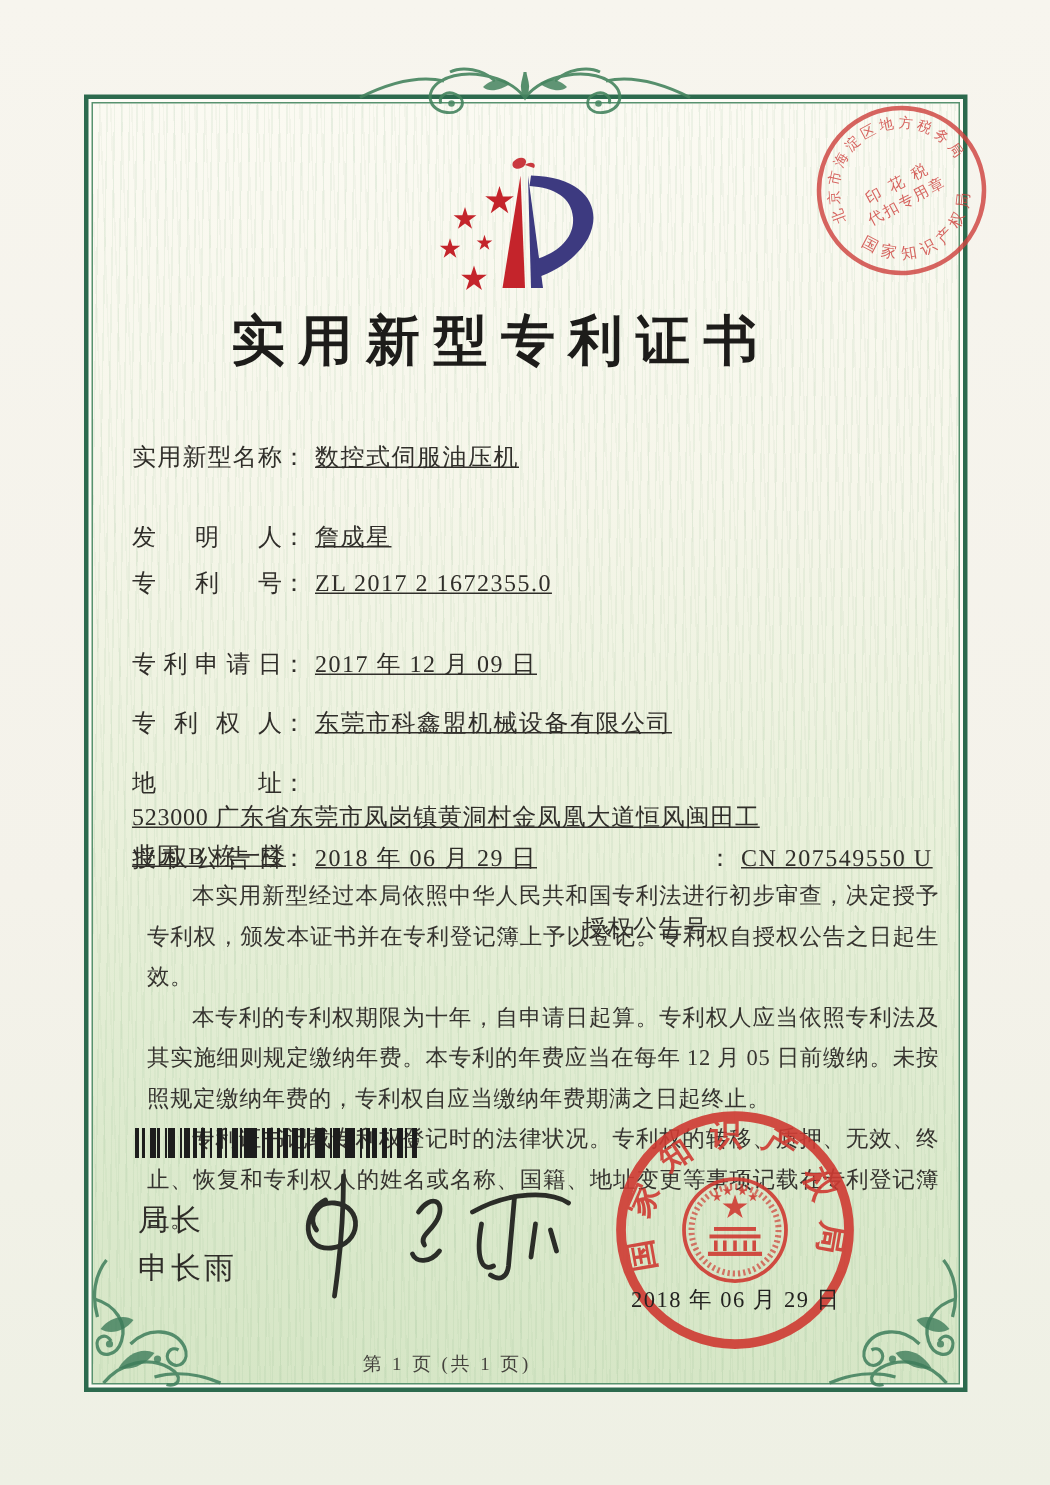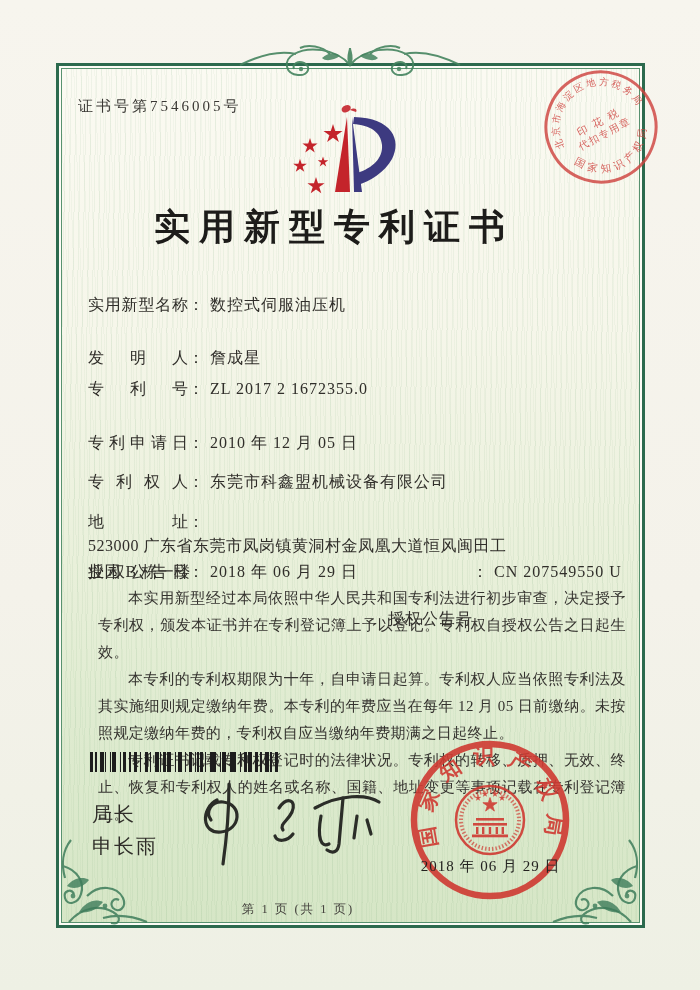--- a/index.html
+++ b/index.html
@@ -39,21 +39,21 @@
   .title {
     left:0; top:203px; width:668px; text-align:center;
     font-size:36px; font-weight:bold; letter-spacing:9px; color:#1d1c1a;
   }
   .field-row { left:88px; width:540px; font-size:16px; color:#302e2a; white-space:nowrap; }
   .field-label {
     display:inline-block; width:100px; text-align:justify; text-align-last:justify;
     vertical-align:top; letter-spacing:0;
   }
   .field-colon { display:inline-block; margin-right:6px; }
-  .field-value { display:inline-block; letter-spacing:1px; }
+  .field-value { display:inline-block; letter-spacing:1px;text-decoration:underline; }
   .row-name   { top:295px; }
   .row-inventor { top:348px; }
   .row-patno  { top:379px; }
   .row-appdate{ top:433px; }
   .row-owner  { top:472px; }
   .row-addr   { top:512px; white-space:normal; }
   .row-addr .field-value { width:420px; vertical-align:top; line-height:26px; letter-spacing:0.5px; }
   .row-grant  { top:562px; }
   .grant-right { position:absolute; left:300px; top:0; white-space:nowrap; }
   .grant-right .field-label { width:84px;margin-top:47px; }
@@ -131,21 +131,20 @@
       <path d="M44,92 C58,88 74,90 88,96"></path>
     </g>
     <g fill="#3e7d5b" opacity="0.8">
       <path d="M20,86 C26,76 36,72 44,76 C38,84 28,88 20,86 Z"></path>
       <path d="M8,60 C14,52 24,50 30,54 C24,62 14,64 8,60 Z"></path>
       <circle cx="14" cy="70" r="2.4"></circle>
         <circle cx="46" cy="80" r="2.4"></circle>
     </g>
   </svg>
 
-  <div class="abs cert-number">证书号第7546005号</div>
 
   <svg class="abs logo-svg" width="150" height="112" viewBox="0 0 150 112">
     <defs>
       <path id="star" d="M0,-10 L2.23,-3.07 L9.51,-3.09 L3.61,1.17 L5.88,8.09 L0,3.8 L-5.88,8.09 L-3.61,1.17 L-9.51,-3.09 L-2.23,-3.07 Z"></path>
     </defs>
 
     <path d="M66,4 C70,-1 77,1 74,6 C71,10 64,9 66,4 Z M74,6 C78,3 82,5 80,8" fill="#c4242b" opacity="0.9"></path>
 
     <g fill="#c4242b">
       <use href="#star" transform="translate(57,30) scale(1.0)"></use>
@@ -168,21 +167,21 @@
   <div class="abs field-row row-name">
     <span class="field-label">实用新型名称</span><span class="field-colon">：</span><span class="field-value">数控式伺服油压机</span>
   </div>
   <div class="abs field-row row-inventor">
     <span class="field-label">发明人</span><span class="field-colon">：</span><span class="field-value">詹成星</span>
   </div>
   <div class="abs field-row row-patno">
     <span class="field-label">专利号</span><span class="field-colon">：</span><span class="field-value">ZL 2017 2 1672355.0</span>
   </div>
   <div class="abs field-row row-appdate">
-    <span class="field-label">专利申请日</span><span class="field-colon">：</span><span class="field-value">2010 年 12 月 05 日</span>
+    <span class="field-label">专利申请日</span><span class="field-colon">：</span><span class="field-value">2017 年 12 月 09 日</span>
   </div>
   <div class="abs field-row row-owner">
     <span class="field-label">专利权人</span><span class="field-colon">：</span><span class="field-value">东莞市科鑫盟机械设备有限公司</span>
   </div>
   <div class="abs field-row row-addr">
     <span class="field-label">地址</span><span class="field-colon">：</span><span class="field-value">523000 广东省东莞市凤岗镇黄洞村金凤凰大道恒风闽田工业园 B 栋一楼</span>
   </div>
   <div class="abs field-row row-grant">
     <span>
       <span class="field-label">授权公告日</span><span class="field-colon">：</span><span class="field-value">2018 年 06 月 29 日</span>

